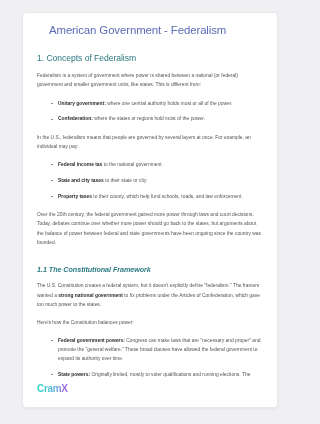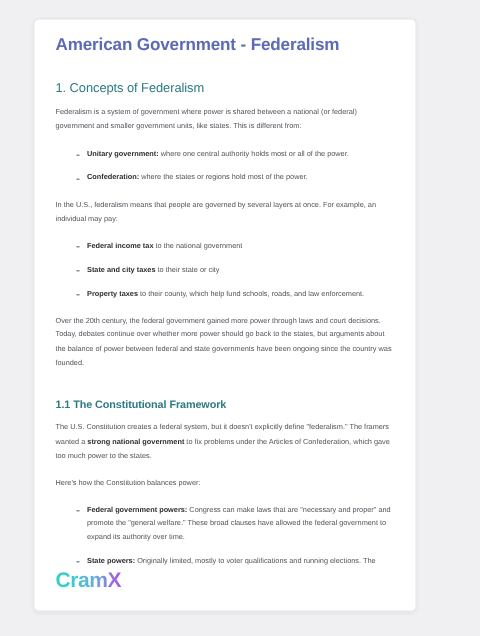--- a/index.html
+++ b/index.html
@@ -40,38 +40,39 @@
   .doc-header-label {
     font-size: 7.4px;
     font-weight: bold;
     color: #16161a;
     letter-spacing: 0.15px;
   }
 
   
   .doc-title {
     font-size: 11.4px;
-    font-weight: bold;
+    font-weight: normal;
     color: #5b6bb5;
-    margin: 0 0 17px 0;
+    margin: 0 0 17px 12px;
     letter-spacing: -0.1px;
   }
   .section-heading {
     font-size: 8.6px;
     font-weight: normal;
     color: #2d7a82;
     margin: 0 0 8px 0;
     letter-spacing: -0.05px;
   }
   .subsection-heading {
     font-size: 7.2px;
     font-weight: bold;
     color: #2d7a82;
     margin: 0 0 7px 0;
     letter-spacing: -0.05px;
+    font-style: italic;
   }
 
   
   p.body-text {
     font-size: 4.9px;
     line-height: 9.3px;
     color: #53535c;
     margin: 0 0 9px 0;
     text-align: left;
   }
@@ -117,21 +118,21 @@
     height: 9px;
   }
 
   
   .doc-footer {
     position: absolute;
     left: 14px;
     bottom: 11px;
   }
   .brand-logo {
-    font-size: 14px;
+    font-size: 10px;
     font-weight: bold;
     letter-spacing: -0.3px;
     background: linear-gradient(90deg, #2fd3c0 0%, #3fc9cf 30%, #6aa9e0 62%, #9a6ae0 88%, #a855f7 100%);
     -webkit-background-clip: text;
     background-clip: text;
     color: transparent;
     -webkit-text-fill-color: transparent;
   }
 </style>
 </head>

